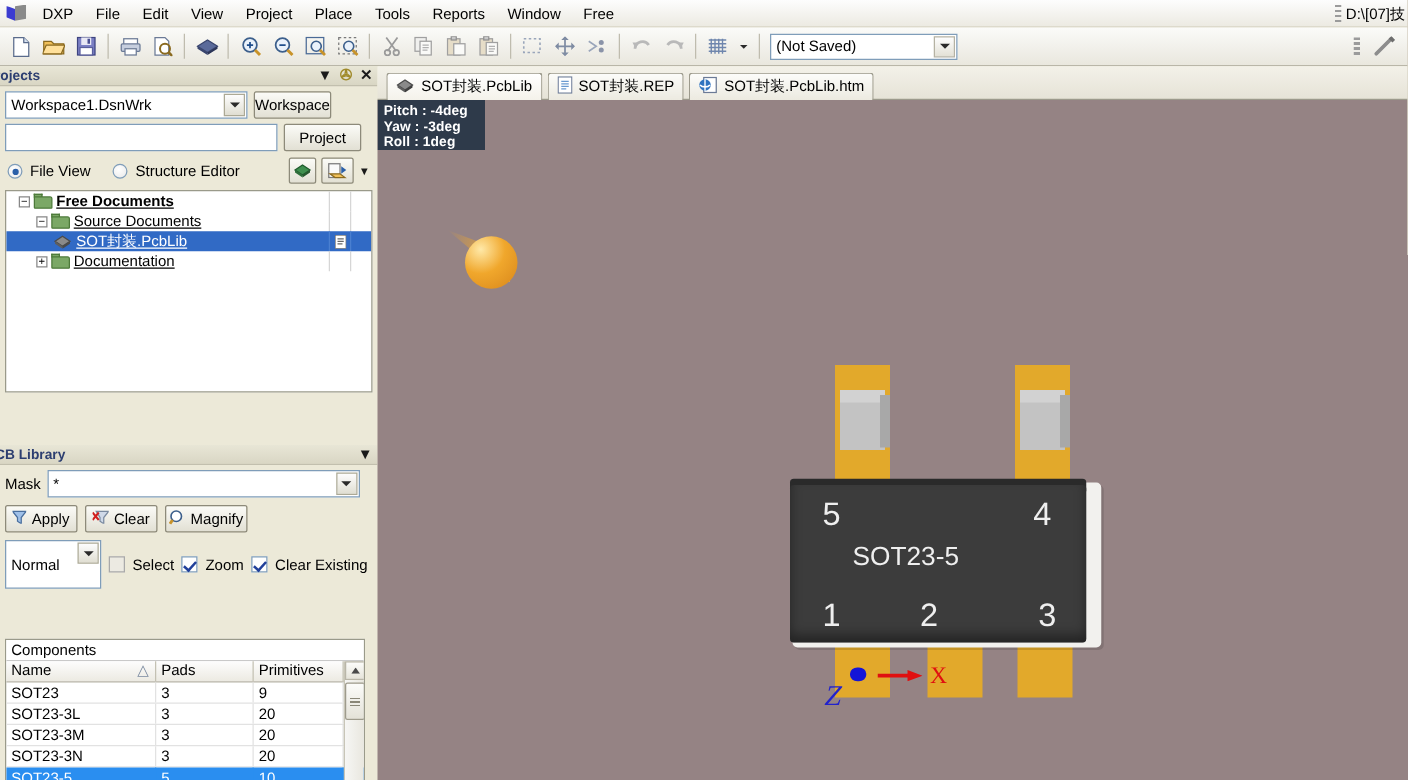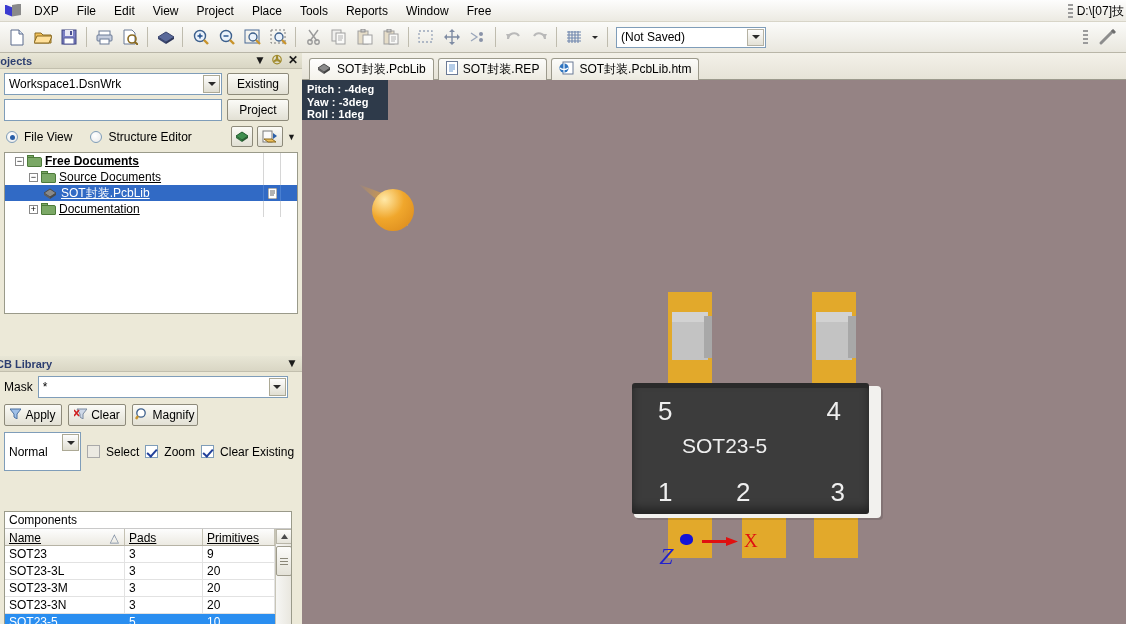--- a/index.html
+++ b/index.html
@@ -133,21 +133,21 @@
 
   
   .ctable {
     position: absolute; left: 4px; top: 458px; width: 288px; height: 164px;
     border: 1px solid #9a9a8a; background: #fff; overflow: hidden;
   }
   .ct-title { height: 17px; background:#fff; border-bottom: 1px solid #c9c9c9;
               font-size: 12px; display:flex; align-items:center; padding-left:4px;}
   .ct-head { display:flex; height: 17px; background: linear-gradient(#fdfdfd,#eceae2);
              border-bottom: 1px solid #b6b3a5; font-size: 12px; }
-  .ct-head div { border-right: 1px solid #c4c1b3; padding-left: 4px; display:flex; align-items:flex-end; position:relative;text-decoration:underline;}
+  .ct-head div { border-right: 1px solid #c4c1b3; padding-left: 4px; display:flex; align-items:flex-start; position:relative;}
   .ct-row { display:flex; height: 17px; font-size: 12px; border-bottom: 1px solid #e2e2e2; }
   .ct-row div { border-right: 1px solid #e2e2e2; padding-left: 4px; display:flex; align-items:center; }
   .ct-row.sel { background:#2a8ef0; color:#fff; }
   .ct-row.sel div { border-right-color:#2a8ef0; }
   .c-name { width: 120px; } .c-pads { width: 78px; } .c-prim { width: 72px; }
 
   .vscroll {
     position:absolute; right: 0px; top: 17px; width: 16px; bottom: 0;
     background: linear-gradient(to right,#f6f6f4,#e9e7df);
     border-left: 1px solid #c8c5b7;
@@ -432,27 +432,27 @@
       <span class="ttl">rojects</span>
       <span class="pt-actions">
         <span class="px">▼</span>
         <span class="px" style="color:#a08a2a">✇</span>
         <span class="px">✕</span>
       </span>
     </div>
 
     <div class="panel-body">
       <div class="row">
-        <div class="field" style="width:218px">
+        <div class="field" style="width:194px">
           <span>Workspace1.DsnWrk</span>
           <span class="arrowbox">
               <span class="caret-down"></span>
             </span>
         </div>
-        <div class="btn" style="width:62px">Existing</div>
+        <div class="btn" style="width:62px">Workspace</div>
       </div>
 
       <div class="row">
         <div class="field" style="width:218px">
           <span></span>
         </div>
         <div class="btn" style="width:62px">Project</div>
       </div>
 
       <div class="radio-row">

